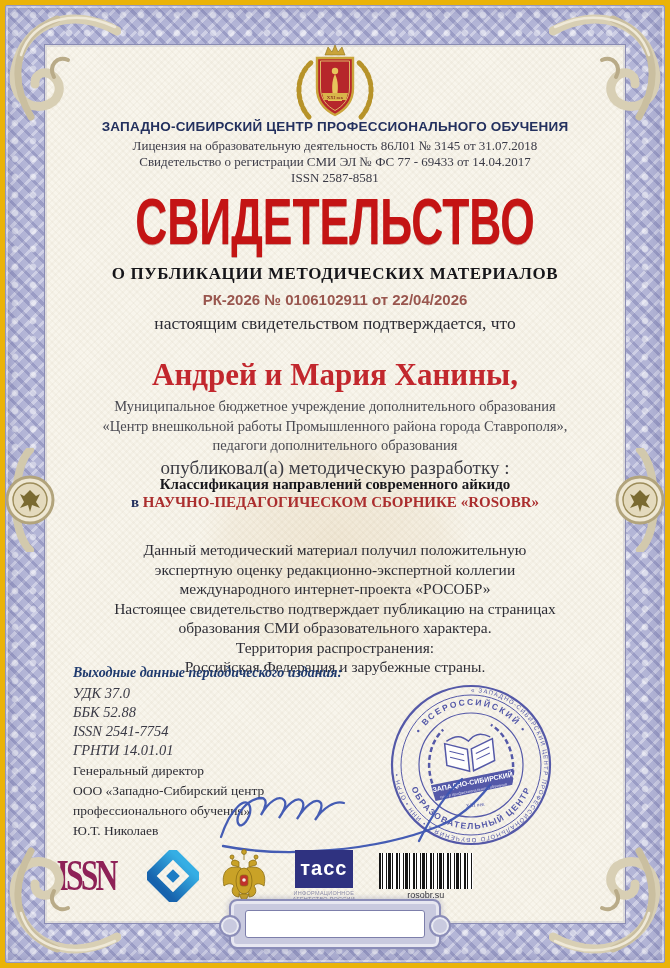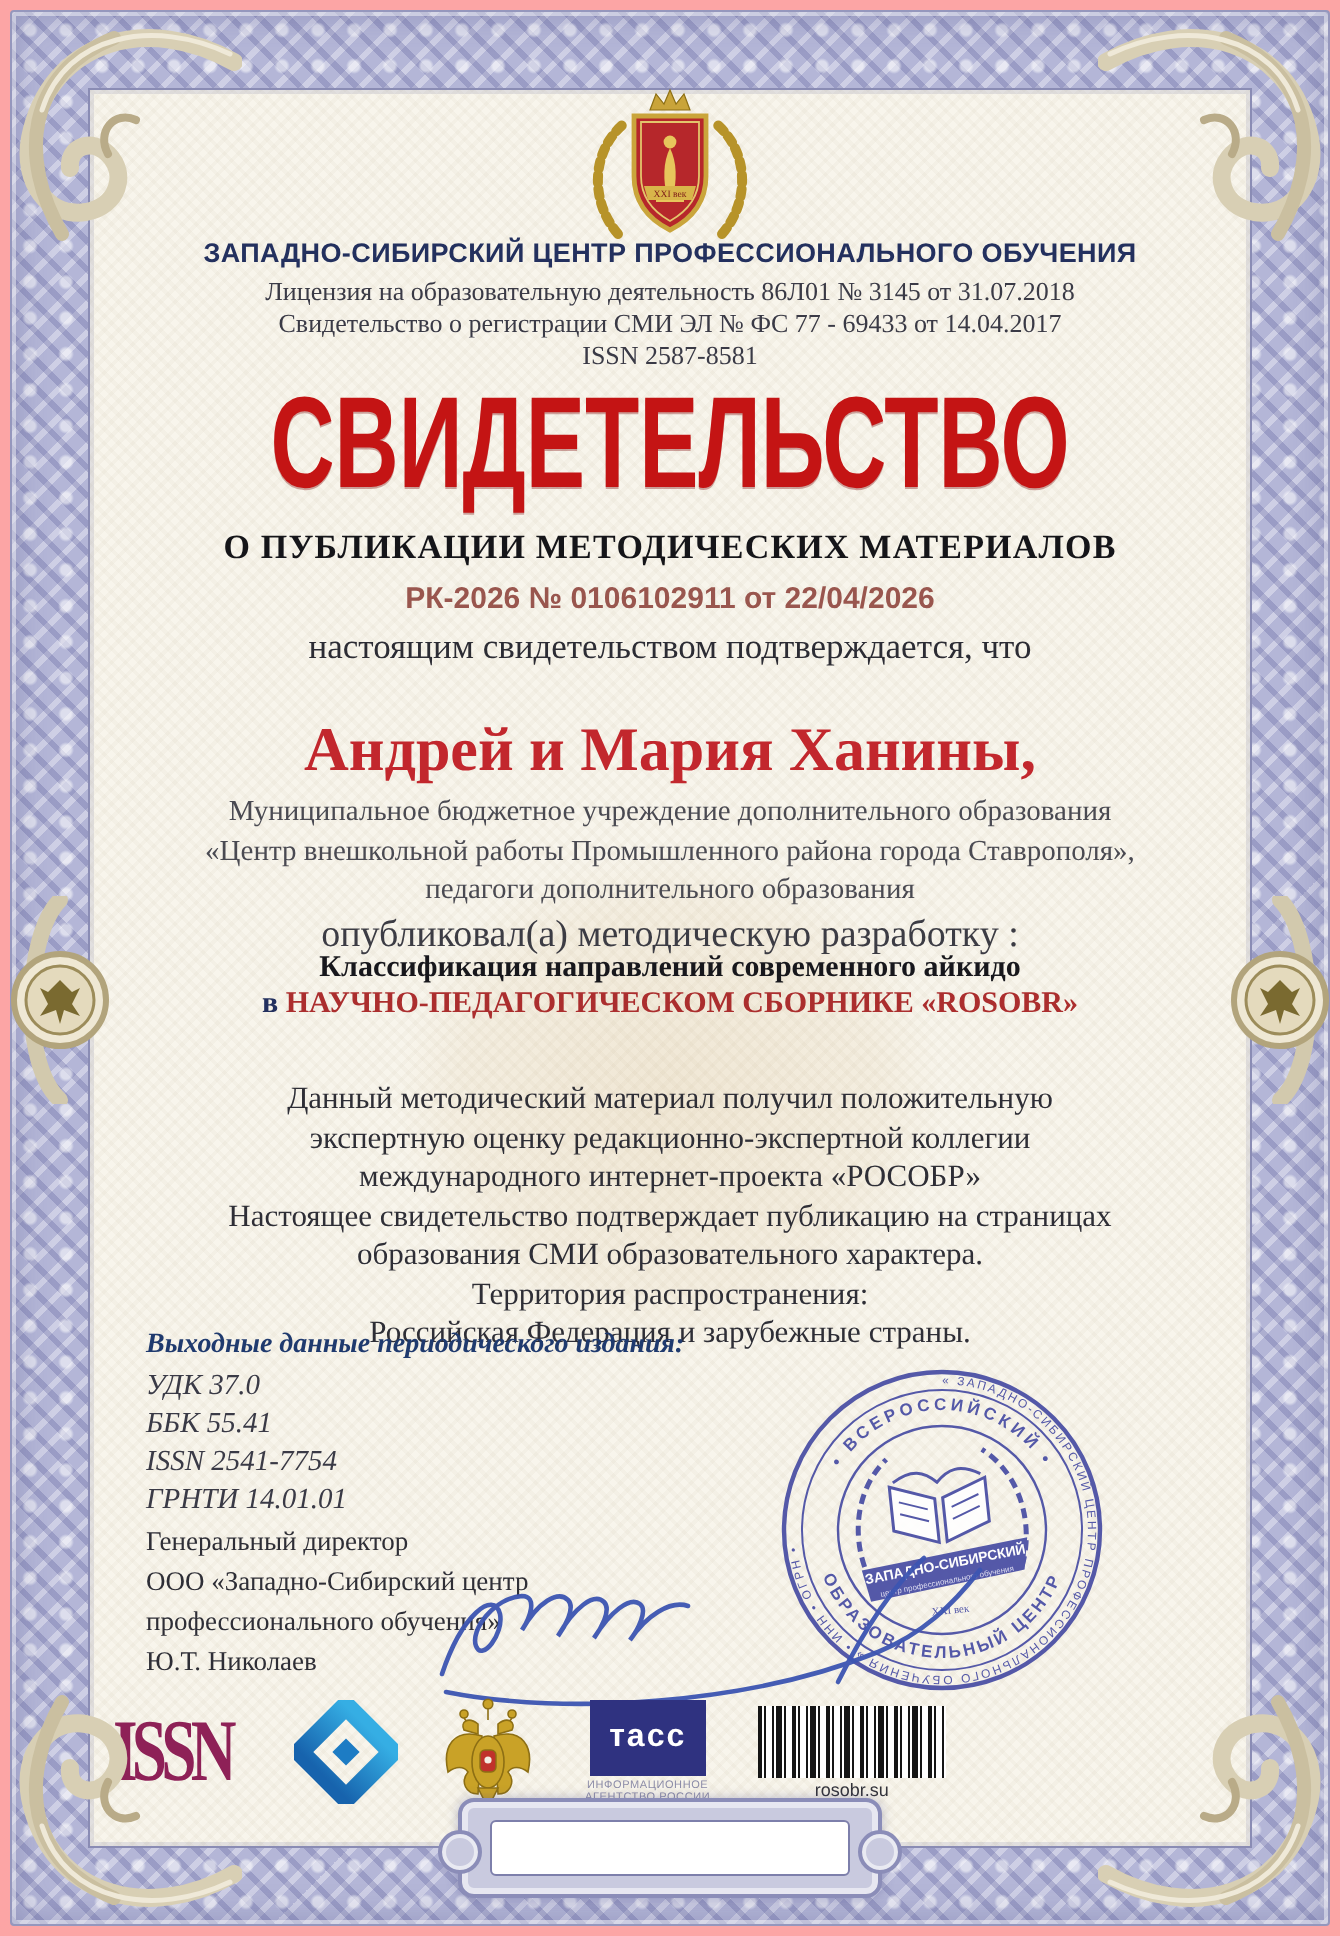--- a/index.html
+++ b/index.html
@@ -1,17 +1,17 @@
 <!DOCTYPE html>
 <html><head>
 <meta charset="utf-8">
 <style>
   * { margin:0; padding:0; box-sizing:border-box; }
   body { background:#777; font-family:"Liberation Serif", serif; }
-  .page{ position:relative; width:670px; height:968px; background:#fca5a5; overflow:hidden; margin:0 auto; }
+  .page{ position:relative; width:670px; height:968px; background:#eab308; overflow:hidden; margin:0 auto; }
 
   
   .band{ position:absolute; inset:5px; background-color:#b4b6d7; border:1px solid #9597bd; border-radius:2px;
     background-image:
       radial-gradient(circle at 9px 9px, rgba(255,255,255,.55) 2.5px, rgba(255,255,255,0) 4px),
       repeating-linear-gradient(45deg, rgba(86,88,150,.28) 0 3px, rgba(86,88,150,0) 3px 10px),
       repeating-linear-gradient(-45deg, rgba(255,255,255,.35) 0 3px, rgba(255,255,255,0) 3px 10px);
     background-size:18px 18px, auto, auto;
     box-shadow: inset 0 0 0 2px rgba(255,255,255,.45), inset 0 0 18px rgba(70,72,130,.35); }
   .content{ position:absolute; inset:44px; background-color:#f8f5ec; border:1px solid #8a8cb4;
@@ -61,21 +61,21 @@
 
   .signature-svg{ position:absolute; left:168px; top:728px; width:300px; height:95px; z-index:4; }
   .stamp-svg{ position:absolute; left:342px; top:636px; width:168px; height:168px; z-index:3; opacity:.92; }
 
   
   .logos-row{ position:absolute; left:0; right:0; top:796px; height:70px; display:flex; justify-content:flex-start; align-items:center; gap:20px; z-index:5; }
   .logo-item{ display:flex; flex-direction:column; align-items:center; }
   .issn-logo{ font-family:"Liberation Serif",serif; font-weight:700; font-size:44px; line-height:42px; color:#8e2157;
     transform:scaleX(.72); letter-spacing:-4px; }
   .tass-box{ width:58px; height:38px; background:#2f3280; color:#fff; display:flex; align-items:center; justify-content:center;
-    font-family:"Liberation Sans",sans-serif; font-weight:700; font-size:16px; letter-spacing:1px; }
+    font-family:"Liberation Sans",sans-serif; font-weight:700; font-size:20px; letter-spacing:1px; }
   .tass-sub{ margin-top:2px; width:70px; font-family:"Liberation Sans",sans-serif; font-size:5.5px; color:#8c8ca8; text-align:center; letter-spacing:.3px; line-height:6.5px; }
   .barcode{ width:94px; height:36px; background:#fff; padding:1px;
     background-image:repeating-linear-gradient(90deg,#151515 0 2px,#fff 2px 3px,#151515 3px 4px,#fff 4px 7px,#151515 7px 8px,#fff 8px 9px,#151515 9px 12px,#fff 12px 13px,#151515 13px 14px,#fff 14px 17px); }
   .barcode-label{ margin-top:1px; font-family:"Liberation Sans",sans-serif; font-size:9px; color:#33333b; }
 </style>
 </head>
 <body>
 
 <div class="page">
 
@@ -162,21 +162,21 @@
       <div>международного интернет-проекта «РОСОБР»</div>
       <div>Настоящее свидетельство подтверждает публикацию на страницах</div>
       <div>образования СМИ образовательного характера.</div>
       <div>Территория распространения:</div>
       <div>Российская Федерация и зарубежные страны.</div>
     </div>
 
     <div class="tb imprint-heading">Выходные данные периодического издания:</div>
     <div class="tb imprint-items">
       <div>УДК 37.0</div>
-      <div>ББК 55.41</div>
+      <div>ББК 52.88</div>
       <div>ISSN 2541-7754</div>
       <div>ГРНТИ 14.01.01</div>
     </div>
 
     <div class="tb signatory">
       <div>Генеральный директор</div>
       <div>ООО «Западно-Сибирский центр</div>
       <div>профессионального обучения»</div>
       <div>Ю.Т. Николаев</div>
     </div>

